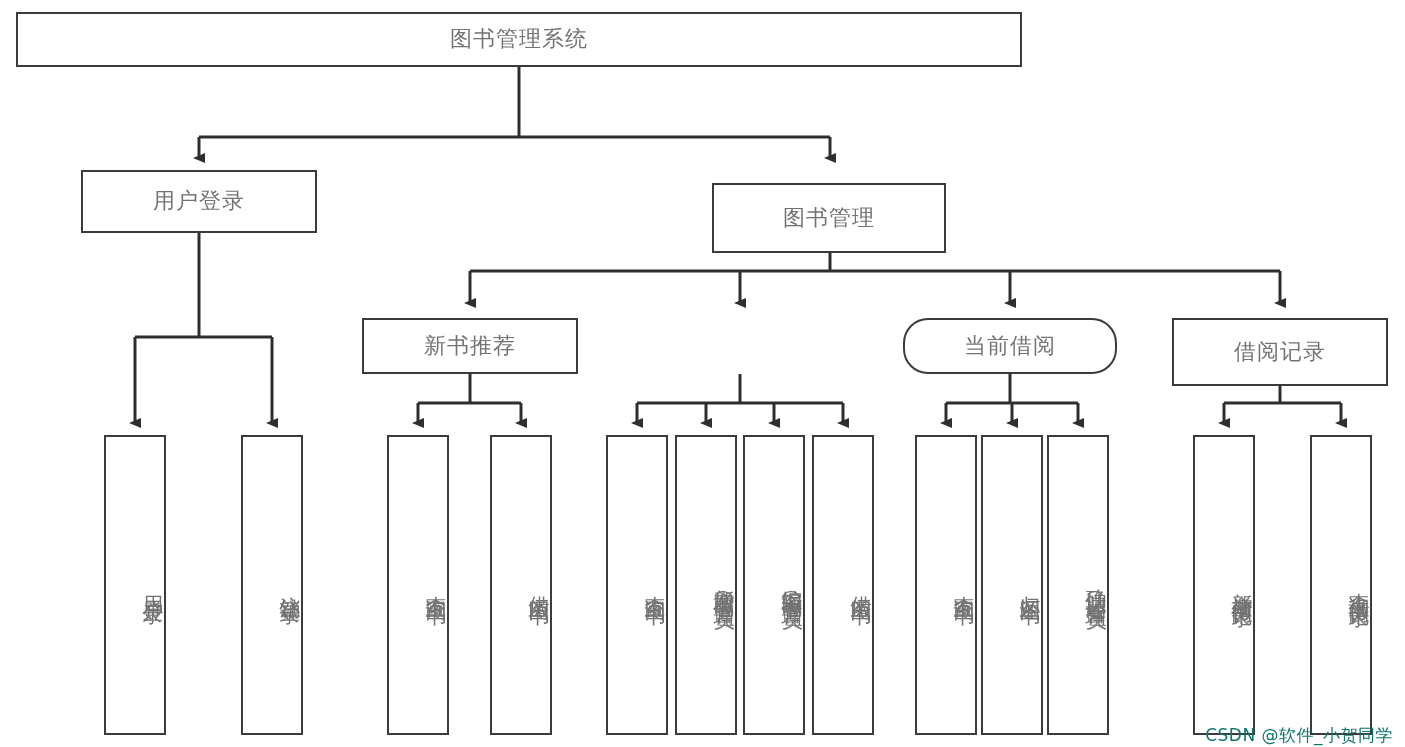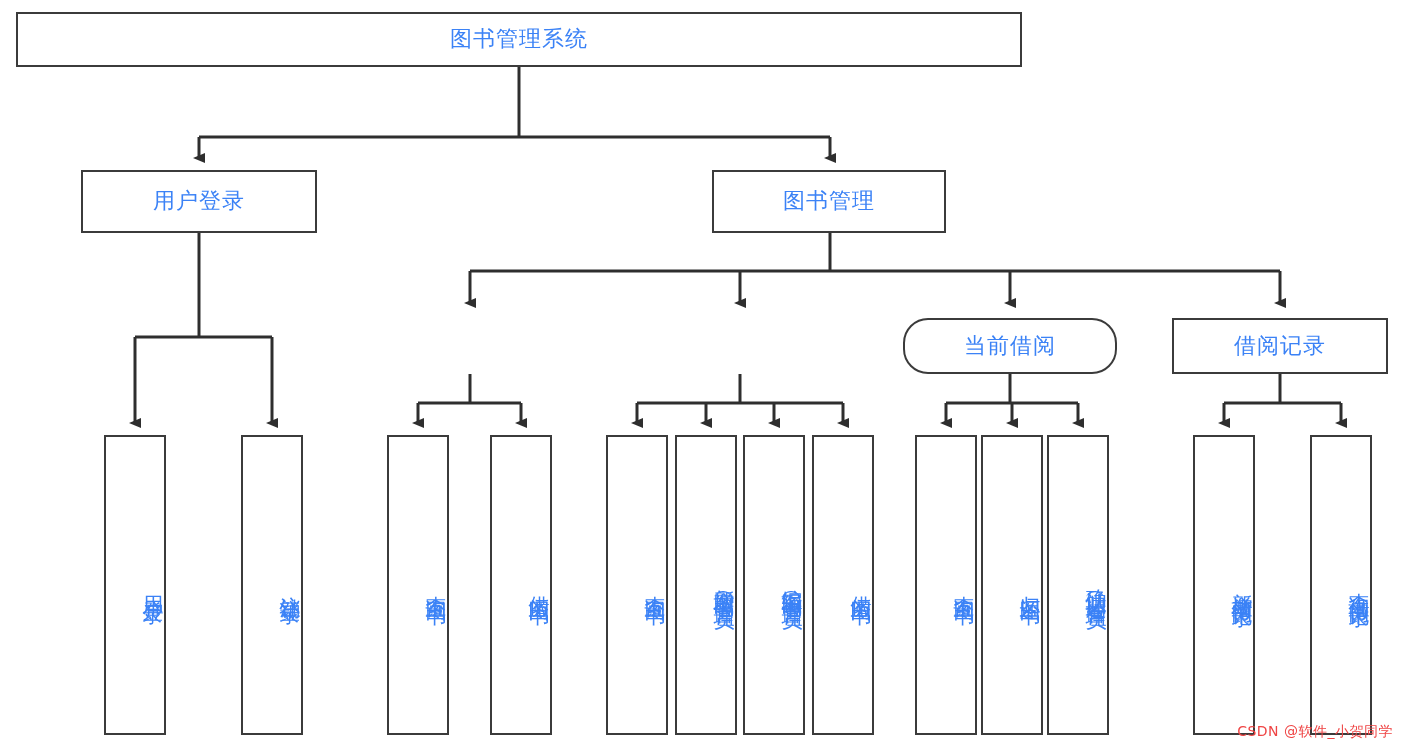--- a/index.html
+++ b/index.html
@@ -10,44 +10,44 @@
     position:relative;
   }
   #diagram-root{position:relative;width:1405px;height:747px;background:#fff;}
   svg#edges{position:absolute;left:0;top:0;width:1405px;height:747px;}
   .node{
     position:absolute;
     background:#ffffff;
     border:2px solid #3b3b3b;
     box-sizing:border-box;
     display:flex;align-items:center;justify-content:center;
-    color:#3b82f6;
+    color:#737373;
   }
   .node.h{
     font-size:22px;
     line-height:1.1;
     letter-spacing:1px;
   }
   .node.v{
     font-size:21px;
     writing-mode:vertical-rl;
     text-orientation:upright;
     letter-spacing:3px;
     line-height:1.05;
     padding-top:6px;
     padding-bottom:6px;
     align-items:flex-start;
     justify-content:center;
   }
   .node.v span{display:block;}
   .watermark{
     position:absolute;
-    right:12px;bottom:6px;
-    font-size:14px;
-    color:#ef4444;
+    right:12px;bottom:0;
+    font-size:17px;
+    color:#0f766e;
     letter-spacing:0.5px;
     white-space:nowrap;
     pointer-events:none;
   }
 </style>
 </head>
 <body>
 
 <div id="diagram-root">
 
@@ -102,28 +102,31 @@
     </g>
   </svg>
 
   <div class="node h" style="left:16px;top:12px;width:1006px;height:55px;">
     <span>图书管理系统</span>
   </div>
 
   <div class="node h" style="left:81px;top:170px;width:236px;height:63px;">
     <span>用户登录</span>
   </div>
-  <div class="node h" style="left:712px;top:170px;width:234px;height:63px;">
+  <div class="node h" style="left:712px;top:183px;width:234px;height:70px;">
     <span>图书管理</span>
   </div>
 
+  <div class="node h" style="left:362px;top:318px;width:216px;height:56px;">
+    <span>新书推荐</span>
+  </div>
   <div class="node h" style="left:903px;top:318px;width:214px;height:56px;border-radius:25px;">
     <span>当前借阅</span>
   </div>
-  <div class="node h" style="left:1172px;top:318px;width:216px;height:56px;">
+  <div class="node h" style="left:1172px;top:318px;width:216px;height:68px;">
     <span>借阅记录</span>
   </div>
 
   <div class="node v" style="left:104px;top:435px;width:62px;height:300px;">
     <span>用户登录</span>
   </div>
   <div class="node v" style="left:241px;top:435px;width:62px;height:300px;">
     <span>注销登录</span>
   </div>
 

